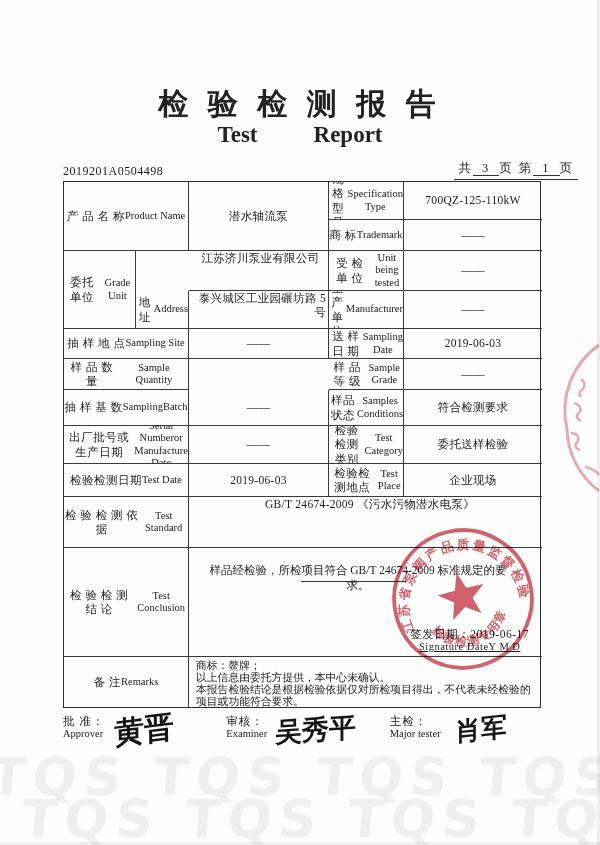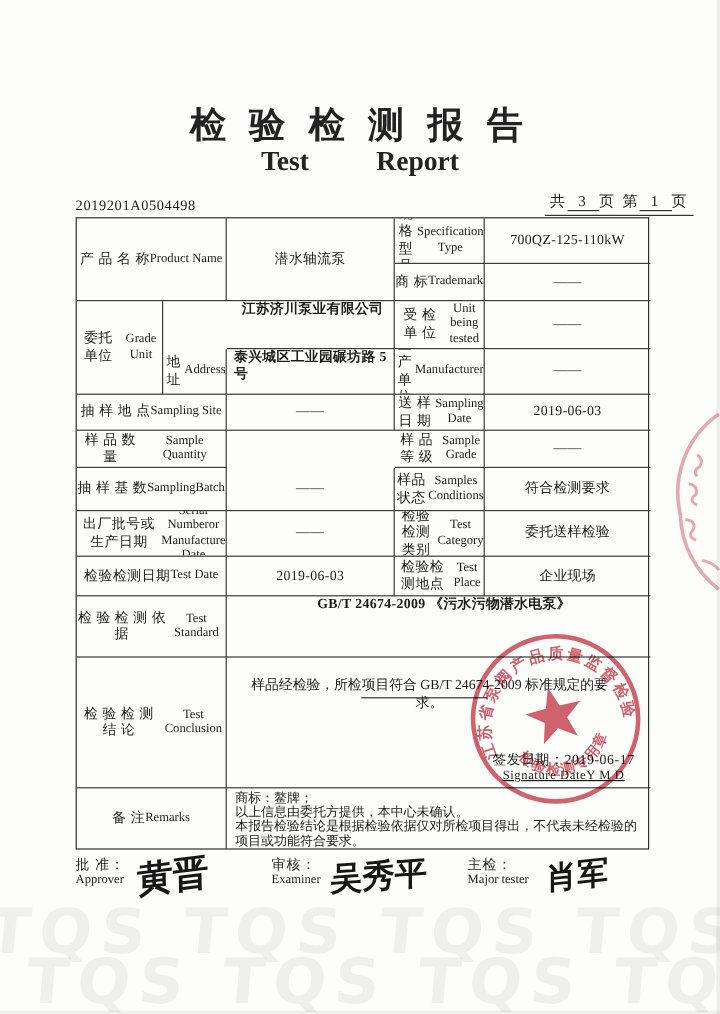--- a/index.html
+++ b/index.html
@@ -39,21 +39,21 @@
     background:transparent;
   }
   .cell{
     border-right:1px solid #3a3a3a;border-bottom:1px solid #3a3a3a;
     box-sizing:border-box;
     display:flex;flex-direction:row;align-items:center;justify-content:center;
     text-align:center;overflow:hidden;position:relative;
   }
   .cell.cr0{border-right:none;}
   .cell.cb0{border-bottom:none;}
-  .cell.left{align-items:flex-start;text-align:left;font-weight:bold;}
+  .cell.left{align-items:flex-start;text-align:right;}
   .cn{font-size:11.5px;line-height:1.25;white-space:pre-line;letter-spacing:.5px;}
   .en{font-size:10.5px;line-height:1.15;white-space:pre-line;}
   .val{font-size:11.5px;line-height:1.25;letter-spacing:.3px;}
   .val.pad{padding-left:6px;padding-right:2px;}
   .std-val{justify-content:center;padding-left:9px;font-size:12px;}
   
   .concl-cell{display:block;}
   .concl-text{position:absolute;left:19px;top:15px;width:300px;text-align:center;font-size:11.5px;}
   .concl-underline{position:absolute;left:112px;top:33px;width:105px;height:1px;background:#333;}
   .sign-date{position:absolute;right:13px;top:79px;text-align:center;}

